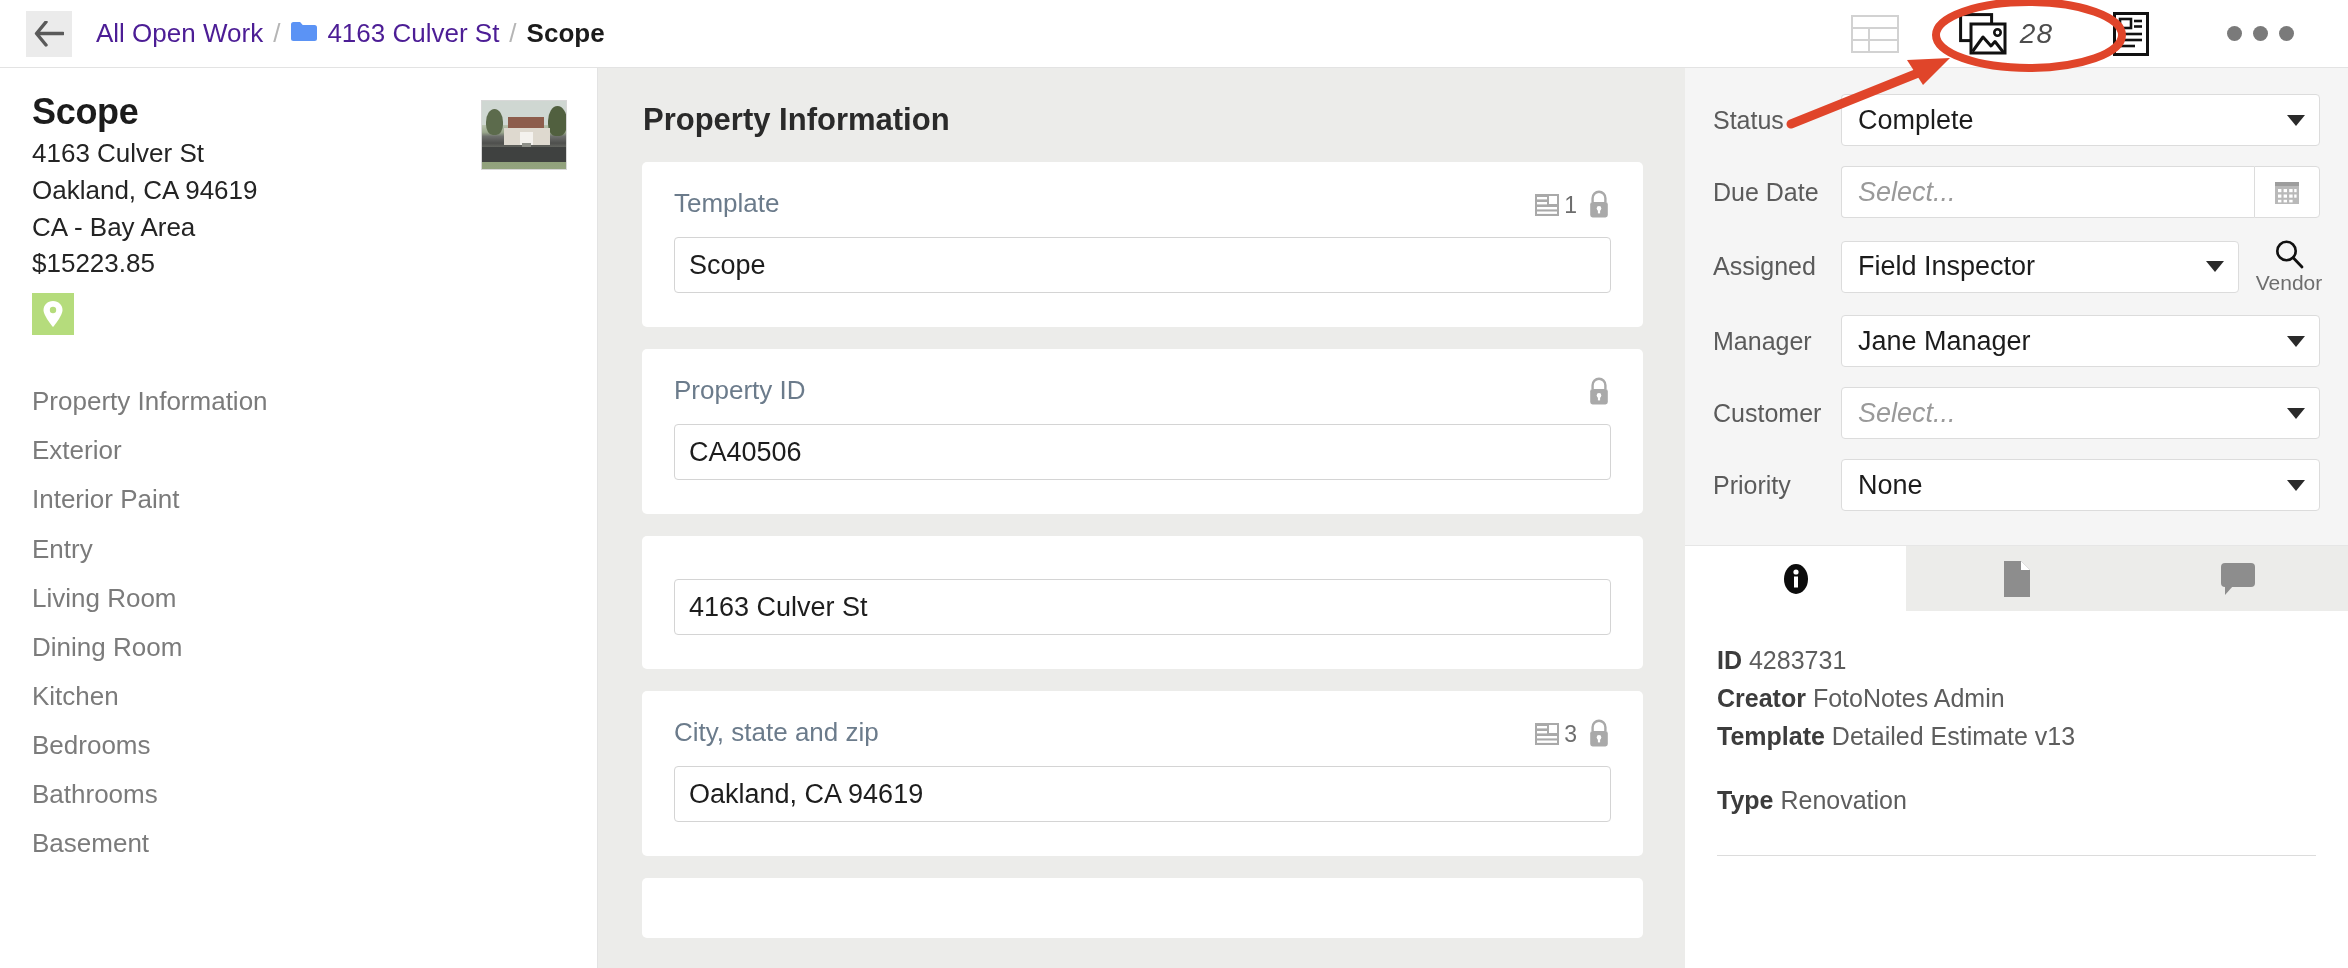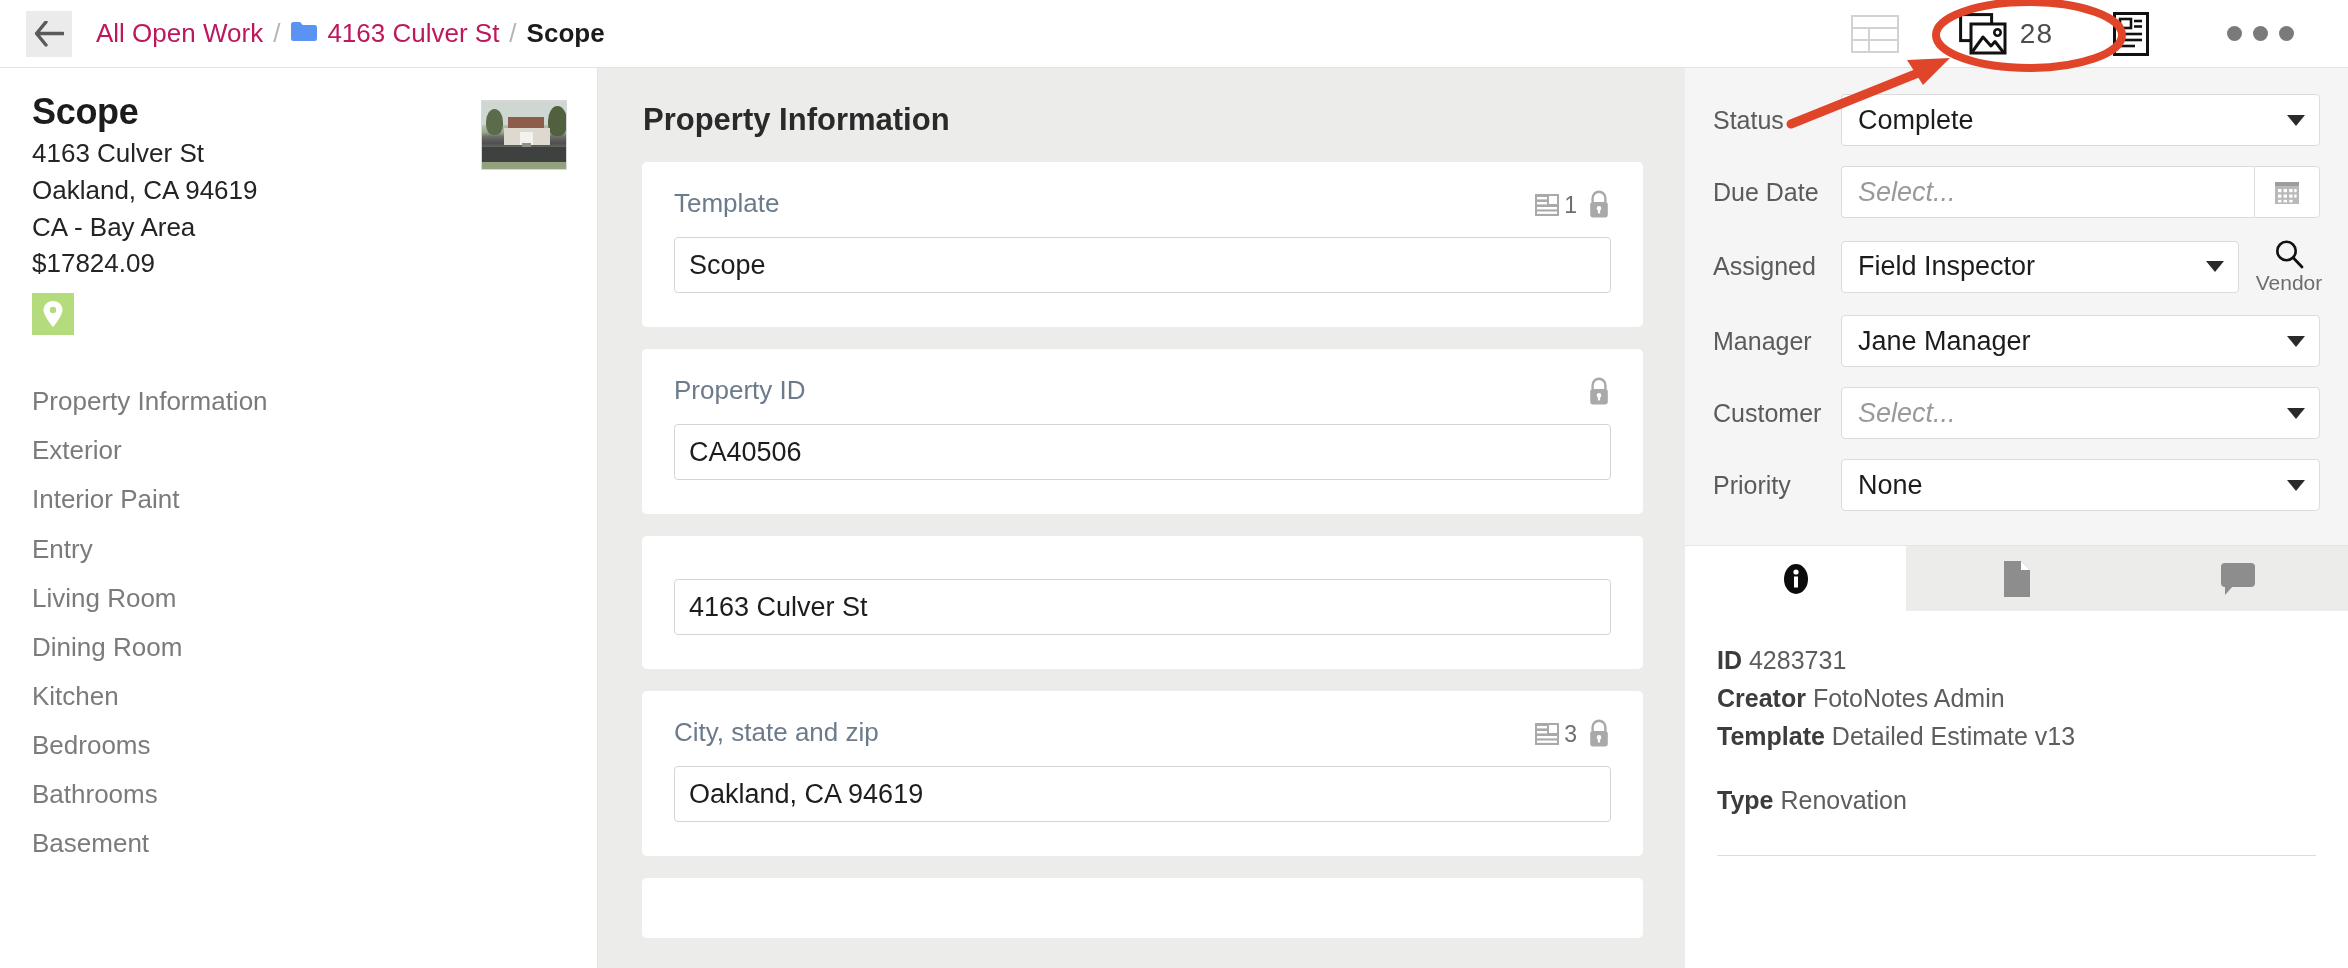--- a/index.html
+++ b/index.html
@@ -21,30 +21,30 @@
     position: relative; z-index: 5;
   }
   .back-btn {
     width: 46px; height: 46px;
     background: #ebebeb;
     display: flex; align-items: center; justify-content: center;
     cursor: pointer; flex: none;
   }
   .back-btn svg { display:block; }
   .crumbs { display: flex; align-items: center; margin-left: 24px; font-size: 26px; }
-  .crumb-link { color: #be185d; cursor: pointer; white-space: nowrap; }
+  .crumb-link { color: #4c1d95; cursor: pointer; white-space: nowrap; }
   .crumb-sep { color: #b5b5b5; margin: 0 10px; font-size: 26px; }
   .crumb-cur { color: #1b1b1b; font-weight: bold; white-space: nowrap; }
   .folder-ic { display:inline-block; margin-right: 9px; vertical-align: -2px; }
 
   .topbar-spacer { flex: 1 1 auto; }
   .top-actions { display: flex; align-items: center; gap: 0px; }
   .top-ic-btn {
     display: flex; align-items: center; justify-content: center;
-    cursor: pointer; height: 56px; padding: 0 30px;
+    cursor: pointer; height: 56px; padding: 0 30px; font-style: italic;
   }
   .photo-count { font-size: 28px; color: #4d4d4d; margin-left: 13px; letter-spacing: 1px;}
   .dots { display: flex; gap: 11px; align-items: center; padding: 0 26px 0 48px; cursor:pointer;}
   .dots span { width: 15px; height: 15px; border-radius: 50%; background: #7a7a7a; display:block;}
 
   
   .body-row { display: flex; flex: 1 1 auto; min-height: 0; }
 
   
   .sidebar {
@@ -235,21 +235,21 @@
 
   <div class="body-row">
 
     <div class="sidebar">
       <div class="sb-head">
         <div class="sb-head-text">
           <div class="sb-title">Scope</div>
           <div class="sb-line">4163 Culver St</div>
           <div class="sb-line">Oakland, CA 94619</div>
           <div class="sb-line">CA - Bay Area</div>
-          <div class="sb-line">$17824.09</div>
+          <div class="sb-line">$15223.85</div>
         </div>
         <div class="thumb">
           <div class="tree1"></div>
             <div class="tree2"></div>
           <div class="roof"></div>
             <div class="house"></div>
             <div class="door"></div>
           <div class="drive"></div>
             <div class="road"></div>
         </div>

